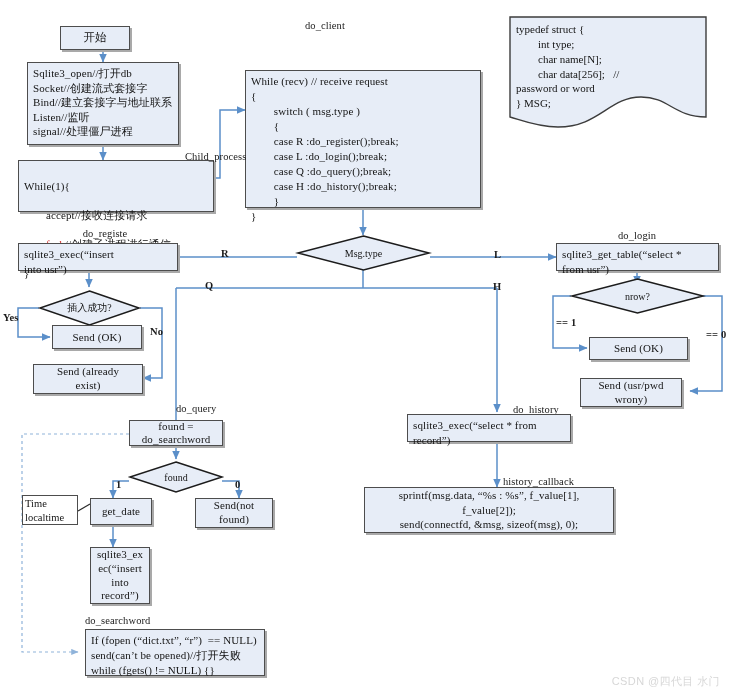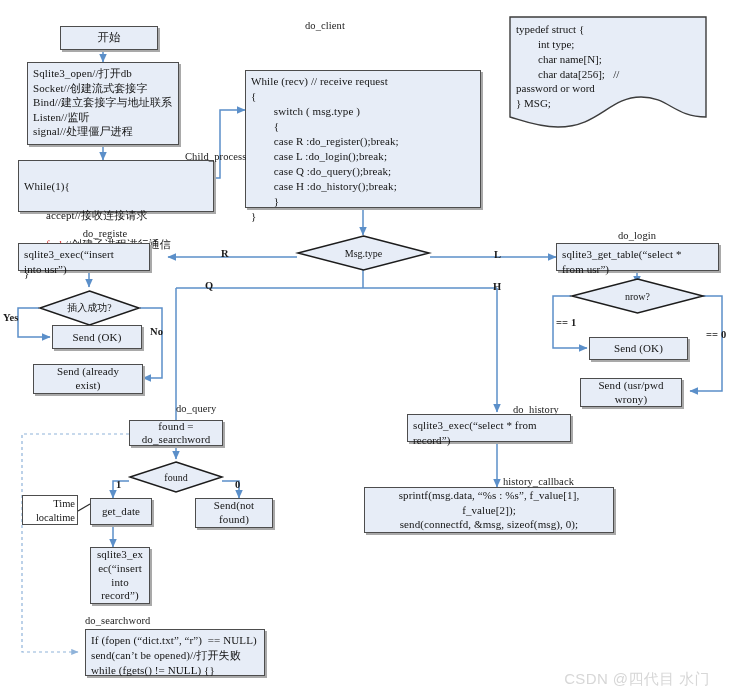--- a/index.html
+++ b/index.html
@@ -49,39 +49,39 @@
     white-space:pre;
     letter-spacing:.1px;
   }
   .lbl.b{font-weight:bold;}
   .lbl.wrap{white-space:pre-line;width:64px;text-align:center;line-height:1.15;}
 
   
   .note{
     position:absolute;background:#ffffff;border:1.3px solid #4d4d4d;
     box-sizing:border-box;font-size:10.5px;line-height:1.3;
-    text-align:right;color:#141414;padding:1px 2px;white-space:pre-line;
+    text-align:left;color:#141414;padding:1px 2px;white-space:pre-line;
     font-family:"Liberation Serif","DejaVu Serif",serif;
   }
 
   
   .docshape{position:absolute;}
   .docshape svg{position:absolute;left:0;top:0;}
   .docshape .doctext{
     position:absolute;left:7px;top:6px;right:6px;
     font-size:11px;line-height:1.35;white-space:pre;color:#141414;
     font-family:"Liberation Serif","DejaVu Serif",serif;
   }
 
   .kwred{color:#cf2a27;}
 
   
   .watermark{
-    position:absolute;right:22px;bottom:6px;
-    font-size:15px;color:#d7d7d7;
+    position:absolute;right:12px;bottom:6px;
+    font-size:11px;color:#d7d7d7;
     font-family:"Liberation Sans","DejaVu Sans",sans-serif;
     letter-spacing:.4px;
   }
 </style>
 </head>
 <body>
 
 <div id="canvas">
 
   <svg class="wires" viewBox="0 0 732 695">
@@ -132,21 +132,21 @@
 
     <g stroke="#8fb3da" stroke-width="1.2" fill="none" stroke-dasharray="3,3">
       <path d="M129,434 L22,434 L22,652 L78,652" marker-end="url(#ahd)"></path>
     </g>
 
     <g stroke="#2b2b2b" stroke-width="1.2" fill="none">
       <path d="M78,511 L90,504"></path>
     </g>
   </svg>
 
-  <div class="node ctr shadow" style="left:60px;top:26px;width:98px;height:24px;font-size:11.5px;">开始</div>
+  <div class="node ctr shadow" style="left:60px;top:26px;width:70px;height:24px;font-size:11.5px;">开始</div>
 
   <div class="node pad shadow" style="left:27px;top:62px;width:152px;height:83px;">Sqlite3_open//打开db
 Socket//创建流式套接字
 Bind//建立套接字与地址联系
 Listen//监听
 signal//处理僵尸进程</div>
 
   <div class="node pad shadow" style="left:18px;top:160px;width:196px;height:52px;">
 <span>While(1){</span>
 <br><span style="padding-left:22px;">accept//接收连接请求</span>
@@ -180,21 +180,21 @@
 
   <div class="diamond" style="left:297px;top:235px;width:133px;height:36px;">
     <svg width="133" height="36" viewBox="0 0 133 36">
       <path d="M66.5,1 L132,18 L66.5,35 L1,18 Z" fill="#e7edf7" stroke="#1c1c1c" stroke-width="1.5"></path>
     </svg>
     <div class="dlabel">Msg.type</div>
   </div>
 
   <div class="lbl wrap" style="left:70px;top:228px;width:70px;text-align:center;">do_registe
      r</div>
-  <div class="node pad shadow" style="left:18px;top:243px;width:132px;height:28px;">sqlite3_exec(“insert
+  <div class="node pad shadow" style="left:18px;top:243px;width:160px;height:28px;">sqlite3_exec(“insert
 into usr”)</div>
 
   <div class="diamond" style="left:39px;top:290px;width:101px;height:36px;">
     <svg width="101" height="36" viewBox="0 0 101 36">
       <path d="M50.5,1 L100,18 L50.5,35 L1,18 Z" fill="#e7edf7" stroke="#1c1c1c" stroke-width="1.5"></path>
     </svg>
     <div class="dlabel">插入成功?</div>
   </div>
 
   <div class="node ctr shadow" style="left:52px;top:325px;width:90px;height:24px;">Send (OK)</div>

